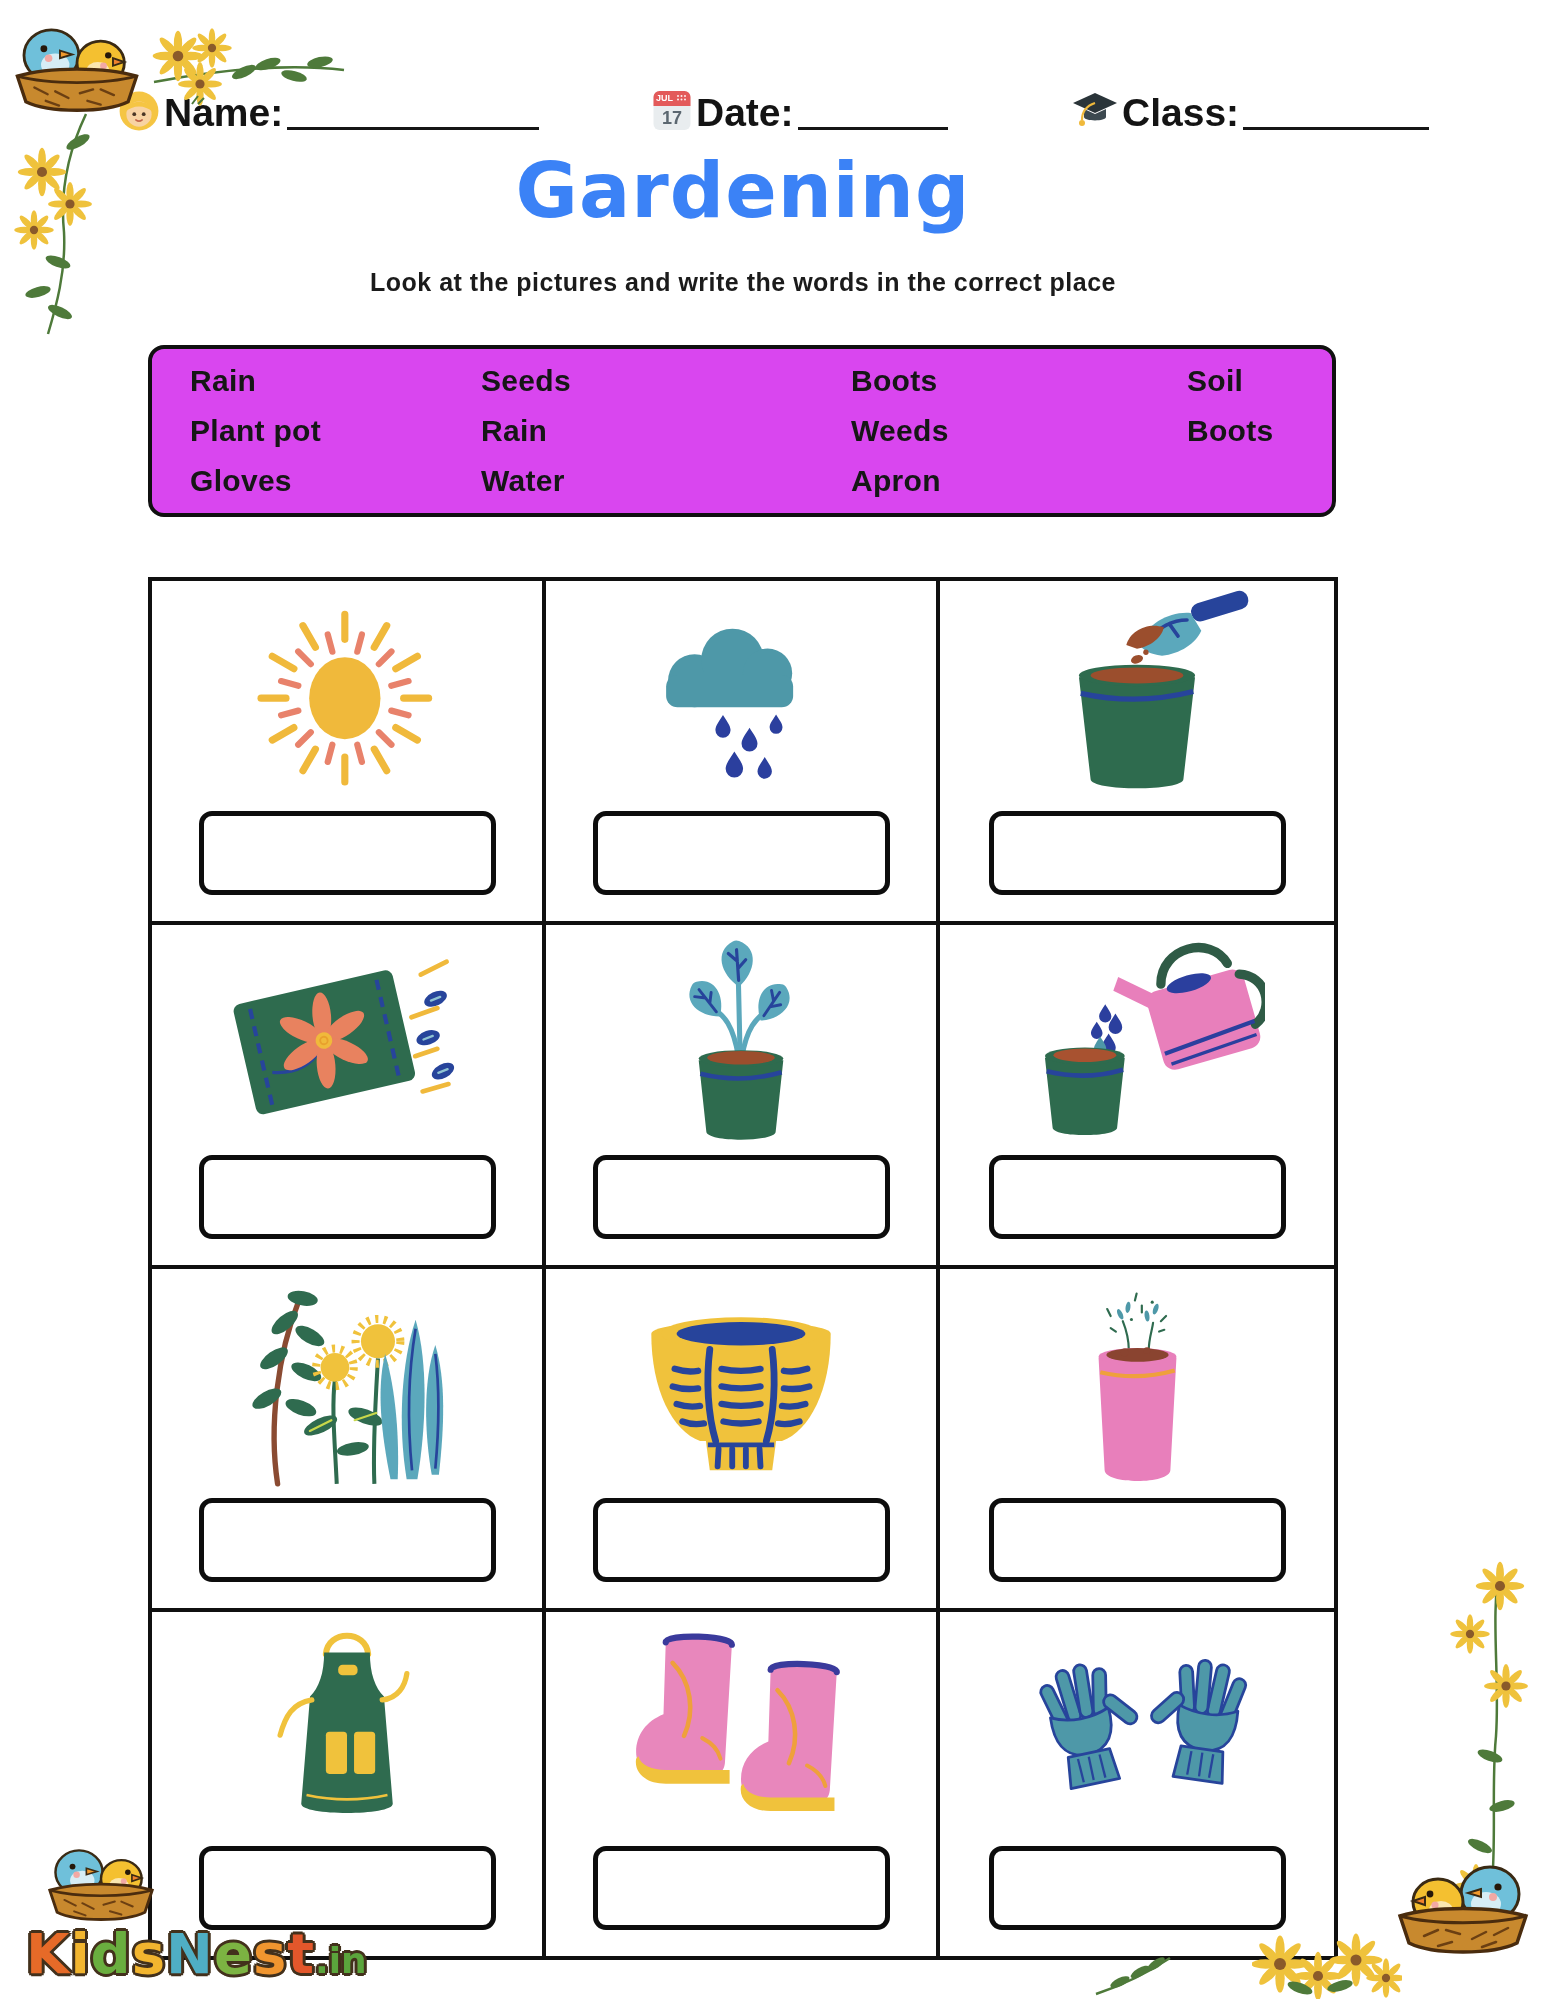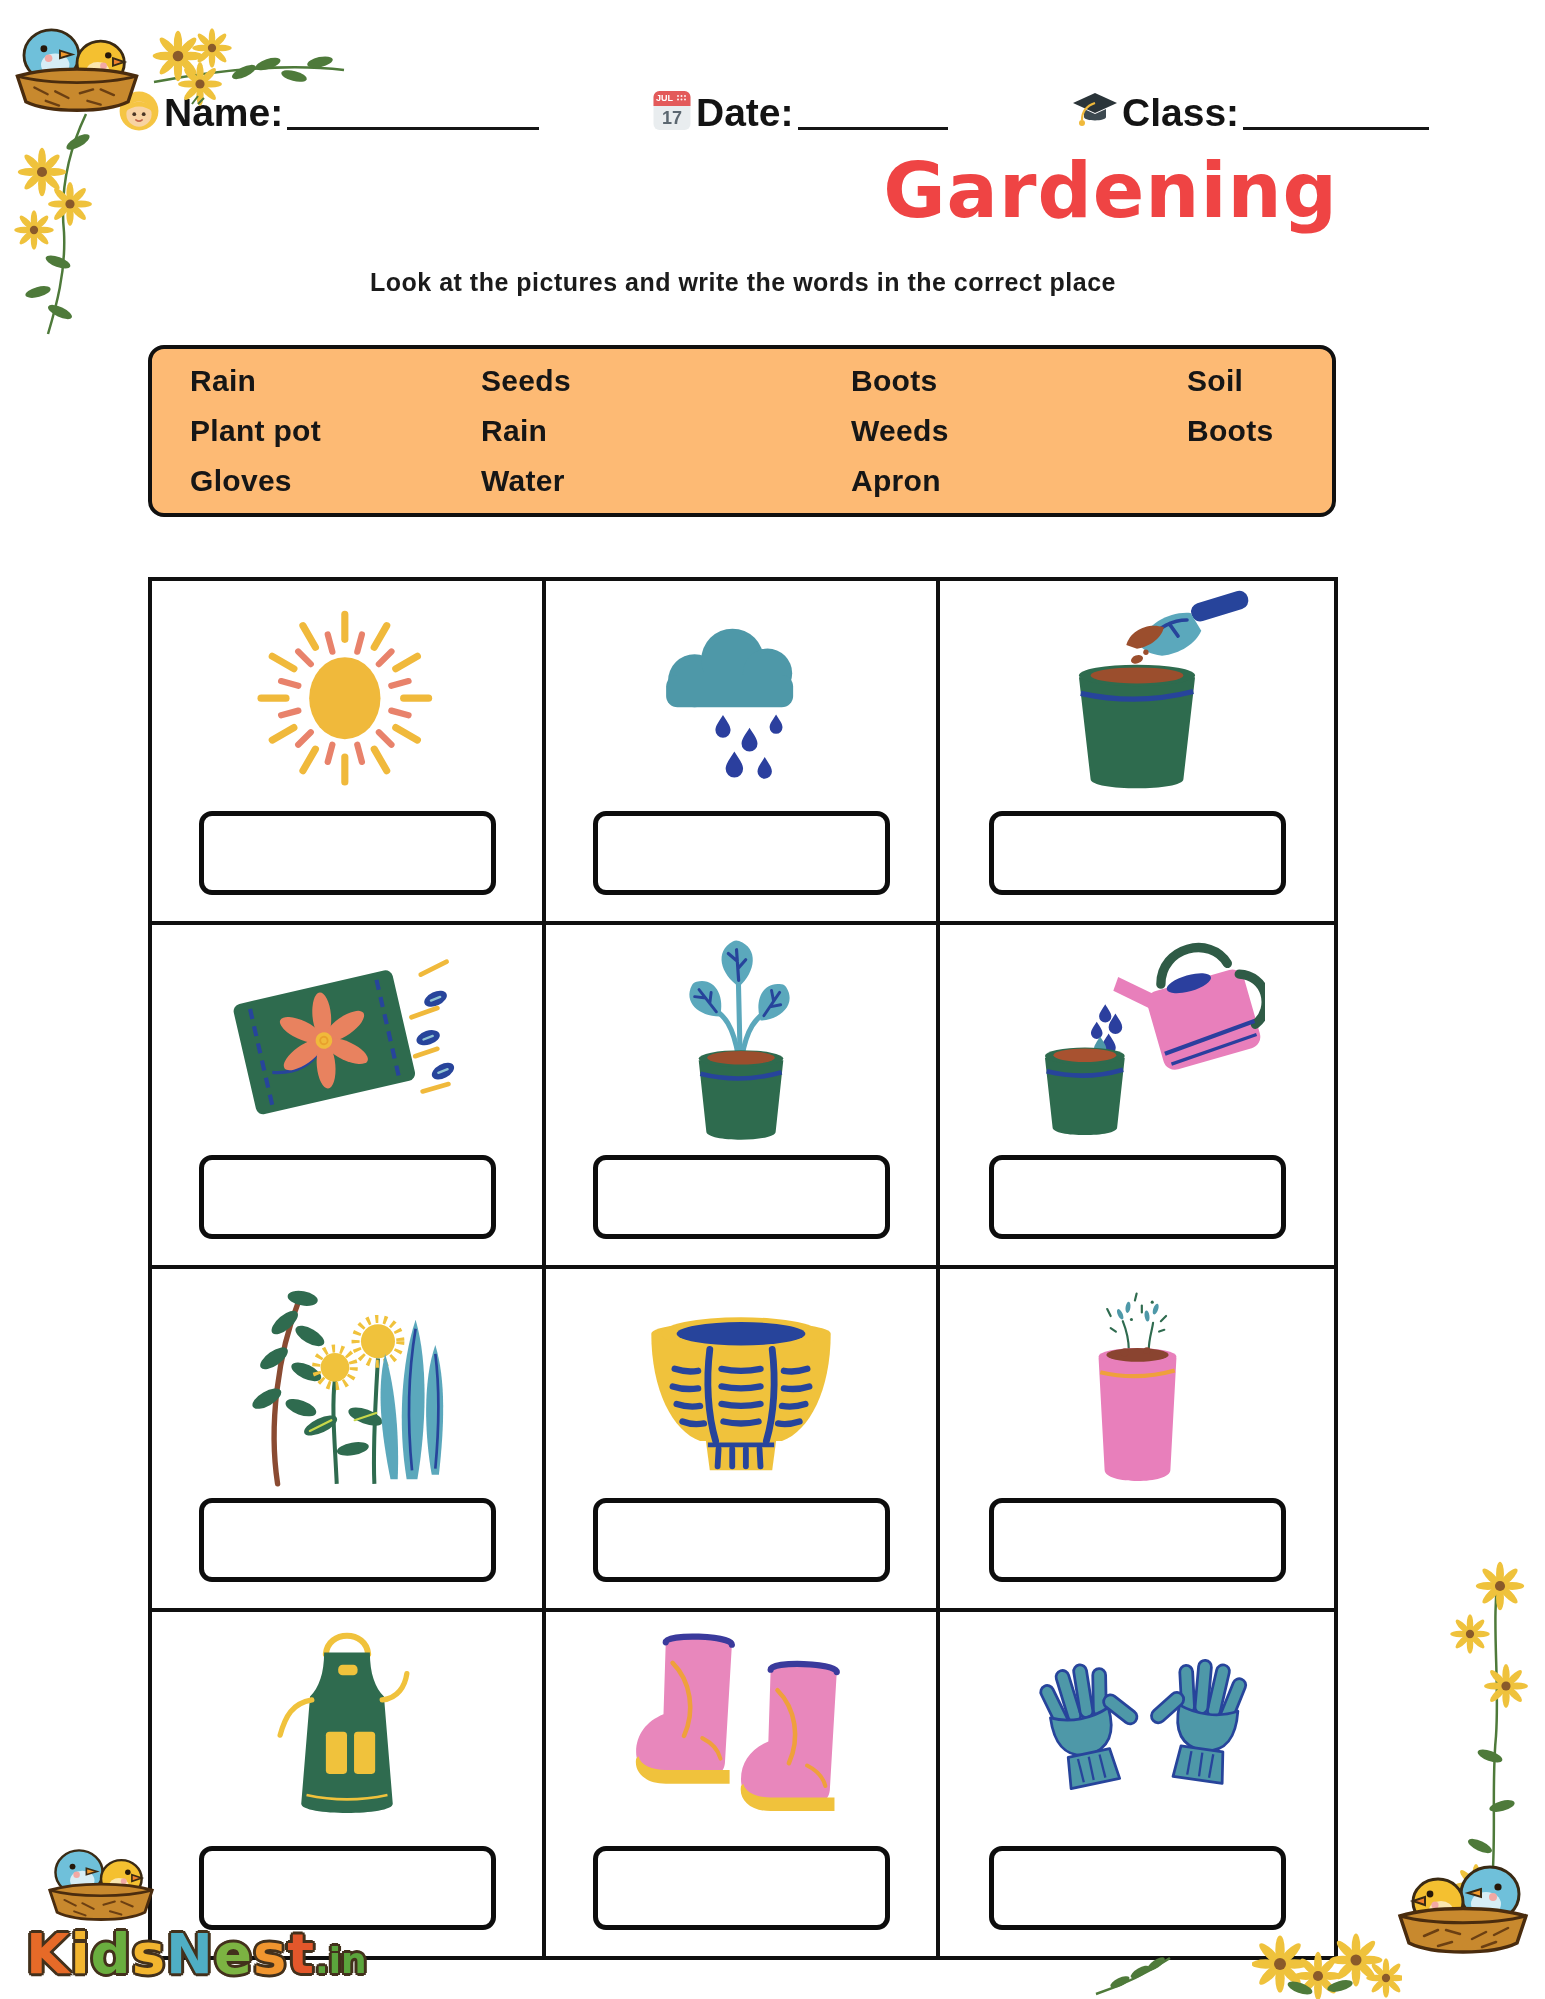--- a/index.html
+++ b/index.html
@@ -12,27 +12,27 @@
   .hgroup{position:absolute;top:80px;display:flex;align-items:flex-end;gap:4px;height:54px}
   .hicon{flex:none;margin-bottom:2px}
   .hlabel{font-size:39px;font-weight:600;line-height:1.05;white-space:nowrap}
   .hline{border:none;border-bottom:3.5px solid #161616;background:transparent;height:40px;
          margin-bottom:4px;font-size:30px;font-family:inherit;outline:none;padding:0 4px;box-sizing:border-box}
   #g-name{left:118px}
   #g-date{left:652px}
   #g-class{left:1072px}
   .w-name{width:252px}.w-date{width:150px}.w-class{width:186px}
   
-  .title{position:absolute;left:148px;width:1190px;top:146px;text-align:right;
-         font-family:"DejaVu Sans","Liberation Sans",sans-serif;font-weight:bold;font-size:76px;letter-spacing:1px;color:#ef4444}
+  .title{position:absolute;left:148px;width:1190px;top:146px;text-align:center;
+         font-family:"DejaVu Sans","Liberation Sans",sans-serif;font-weight:bold;font-size:76px;letter-spacing:1px;color:#3b82f6}
   .subtitle{position:absolute;left:118px;width:1250px;top:268px;text-align:center;
             font-size:25px;font-weight:600;letter-spacing:.5px;color:#1b1b1b}
   
   .word-bank{position:absolute;left:148px;top:345px;width:1188px;height:172px;box-sizing:border-box;
-             border:4px solid #101010;border-radius:16px;background:#fdba74;
+             border:4px solid #101010;border-radius:16px;background:#d946ef;
              display:grid;grid-template-columns:291px 370px 336px 1fr;grid-auto-rows:44px;
              align-content:center;align-items:center;row-gap:6px;padding-left:38px}
   .wb-word{font-size:30px;font-weight:600;color:#161616;letter-spacing:.3px}
   
   .main-grid{position:absolute;left:148px;top:577px;width:1190px;height:1383px;box-sizing:border-box;
              border:4px solid #101010;display:grid;grid-template-columns:1fr 1fr 1fr;grid-template-rows:1fr 1fr 1fr 1fr;background:#fff}
   .cell{border-right:4px solid #101010;border-bottom:4px solid #101010;
         display:flex;flex-direction:column;align-items:center;justify-content:flex-end;overflow:hidden}
   .cell.lc{border-right:none}.cell.lr{border-bottom:none}
   .illo{flex:1;width:100%;display:flex;align-items:center;justify-content:center;min-height:0}

